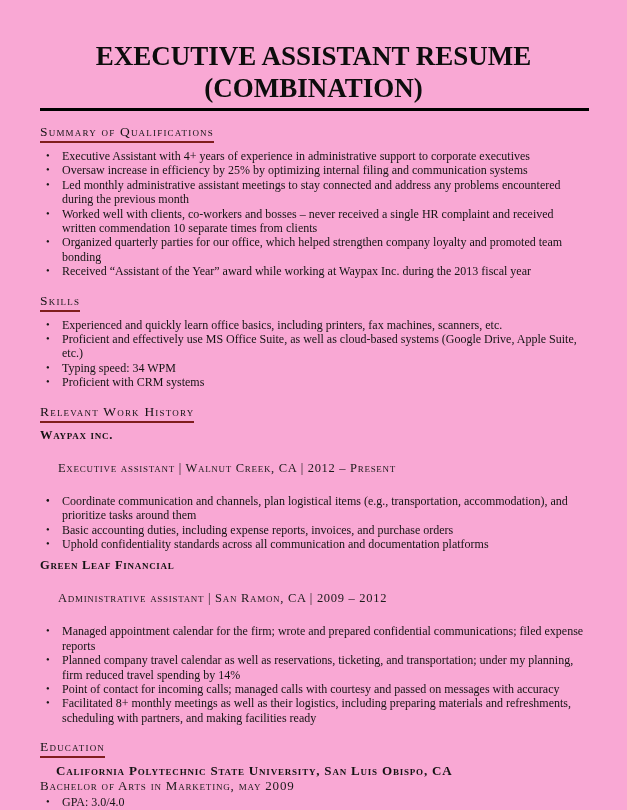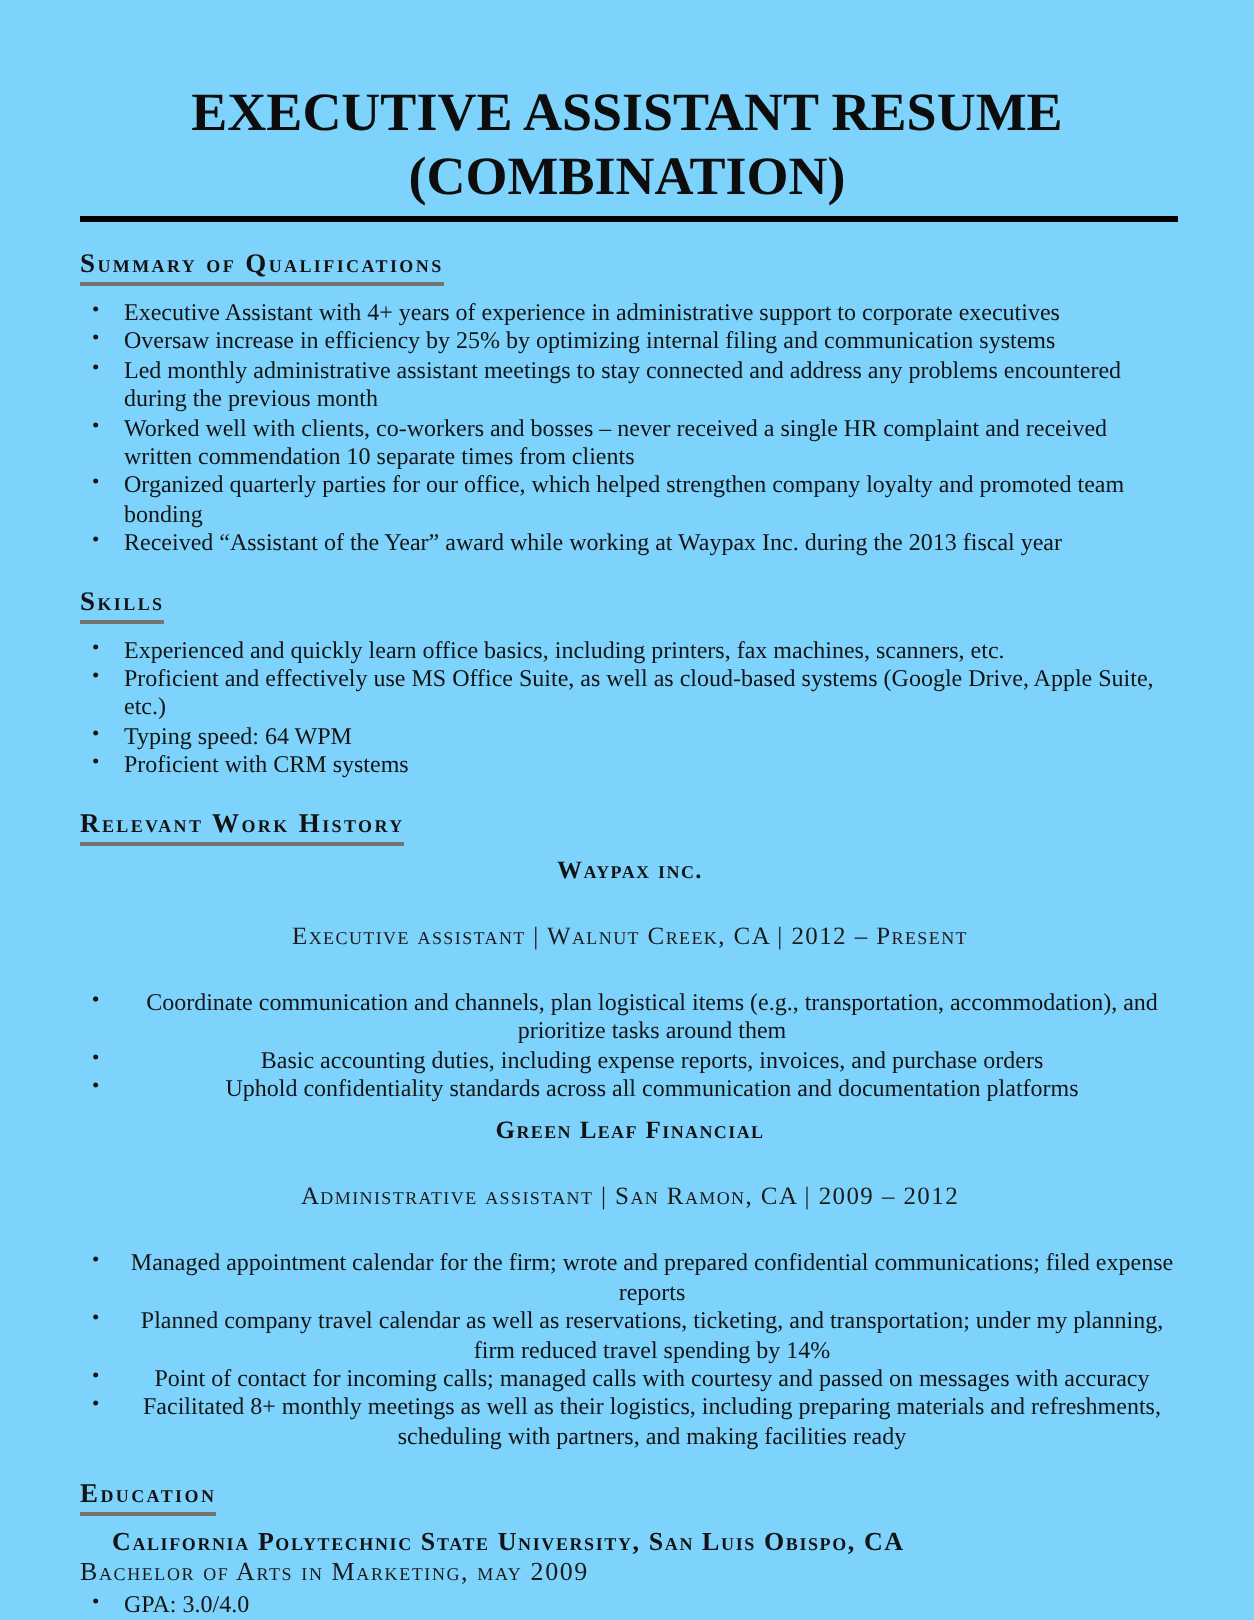--- a/index.html
+++ b/index.html
@@ -4,21 +4,21 @@
 <style>
   html, body {
     margin: 0;
     padding: 0;
     background: #ffffff;
   }
   .page {
     position: relative;
     width: 627px;
     height: 810px;
-    background: #7dd3fc;
+    background: #f9a8d4;
     color: #141414;
     font-family: "Liberation Serif", "DejaVu Serif", serif;
     overflow: hidden;
     box-sizing: border-box;
   }
   
   .header {
     padding-top: 40px;
     text-align: center;
   }
@@ -42,25 +42,25 @@
     background: #000000;
   }
   
   .content {
     padding: 0 37px 0 40px;
   }
   .sec-h {
     display: inline-block;
     margin: 13px 0 0;
     font-size: 13.5px;
-    font-weight: bold;
+    font-weight: normal;
     font-variant: small-caps;
     letter-spacing: 1.2px;
     color: #131313;
-    border-bottom: 2px solid #737373;
+    border-bottom: 2px solid #7f1d1d;
     padding-bottom: 1px;
     line-height: 17px;
   }
   .sec-h.first { margin-top: 12px; }
   .blist {
     margin: 6px 0 0;
     padding: 0;
     list-style: none;
   }
   .blist.tight { margin-top: 2px; }
@@ -73,21 +73,21 @@
   }
   .dot {
     position: absolute;
     left: 6px;
     top: 0;
     font-size: 10.5px;
     line-height: 14.4px;
     color: #141414;
   }
   
-  .job { margin-top: 5px; text-align: center; }
+  .job { margin-top: 5px; }
   .job.second { margin-top: 7px; }
   .company {
     margin: 0;
     font-size: 12.5px;
     font-weight: bold;
     font-variant: small-caps;
     letter-spacing: 0.7px;
     line-height: 15px;
     color: #131313;
   }
@@ -166,21 +166,21 @@
         <li class="bi">
           <span class="dot">•</span>
           <span>Experienced and quickly learn office basics, including printers, fax machines, scanners, etc.</span>
         </li>
         <li class="bi">
           <span class="dot">•</span>
           <span>Proficient and effectively use MS Office Suite, as well as cloud-based systems (Google Drive, Apple Suite, etc.)</span>
         </li>
         <li class="bi">
           <span class="dot">•</span>
-          <span>Typing speed: 64 WPM</span>
+          <span>Typing speed: 34 WPM</span>
         </li>
         <li class="bi">
           <span class="dot">•</span>
           <span>Proficient with CRM systems</span>
         </li>
       </ul>
     </section>
 
     <section>
       <h2 class="sec-h">Relevant Work History</h2>

